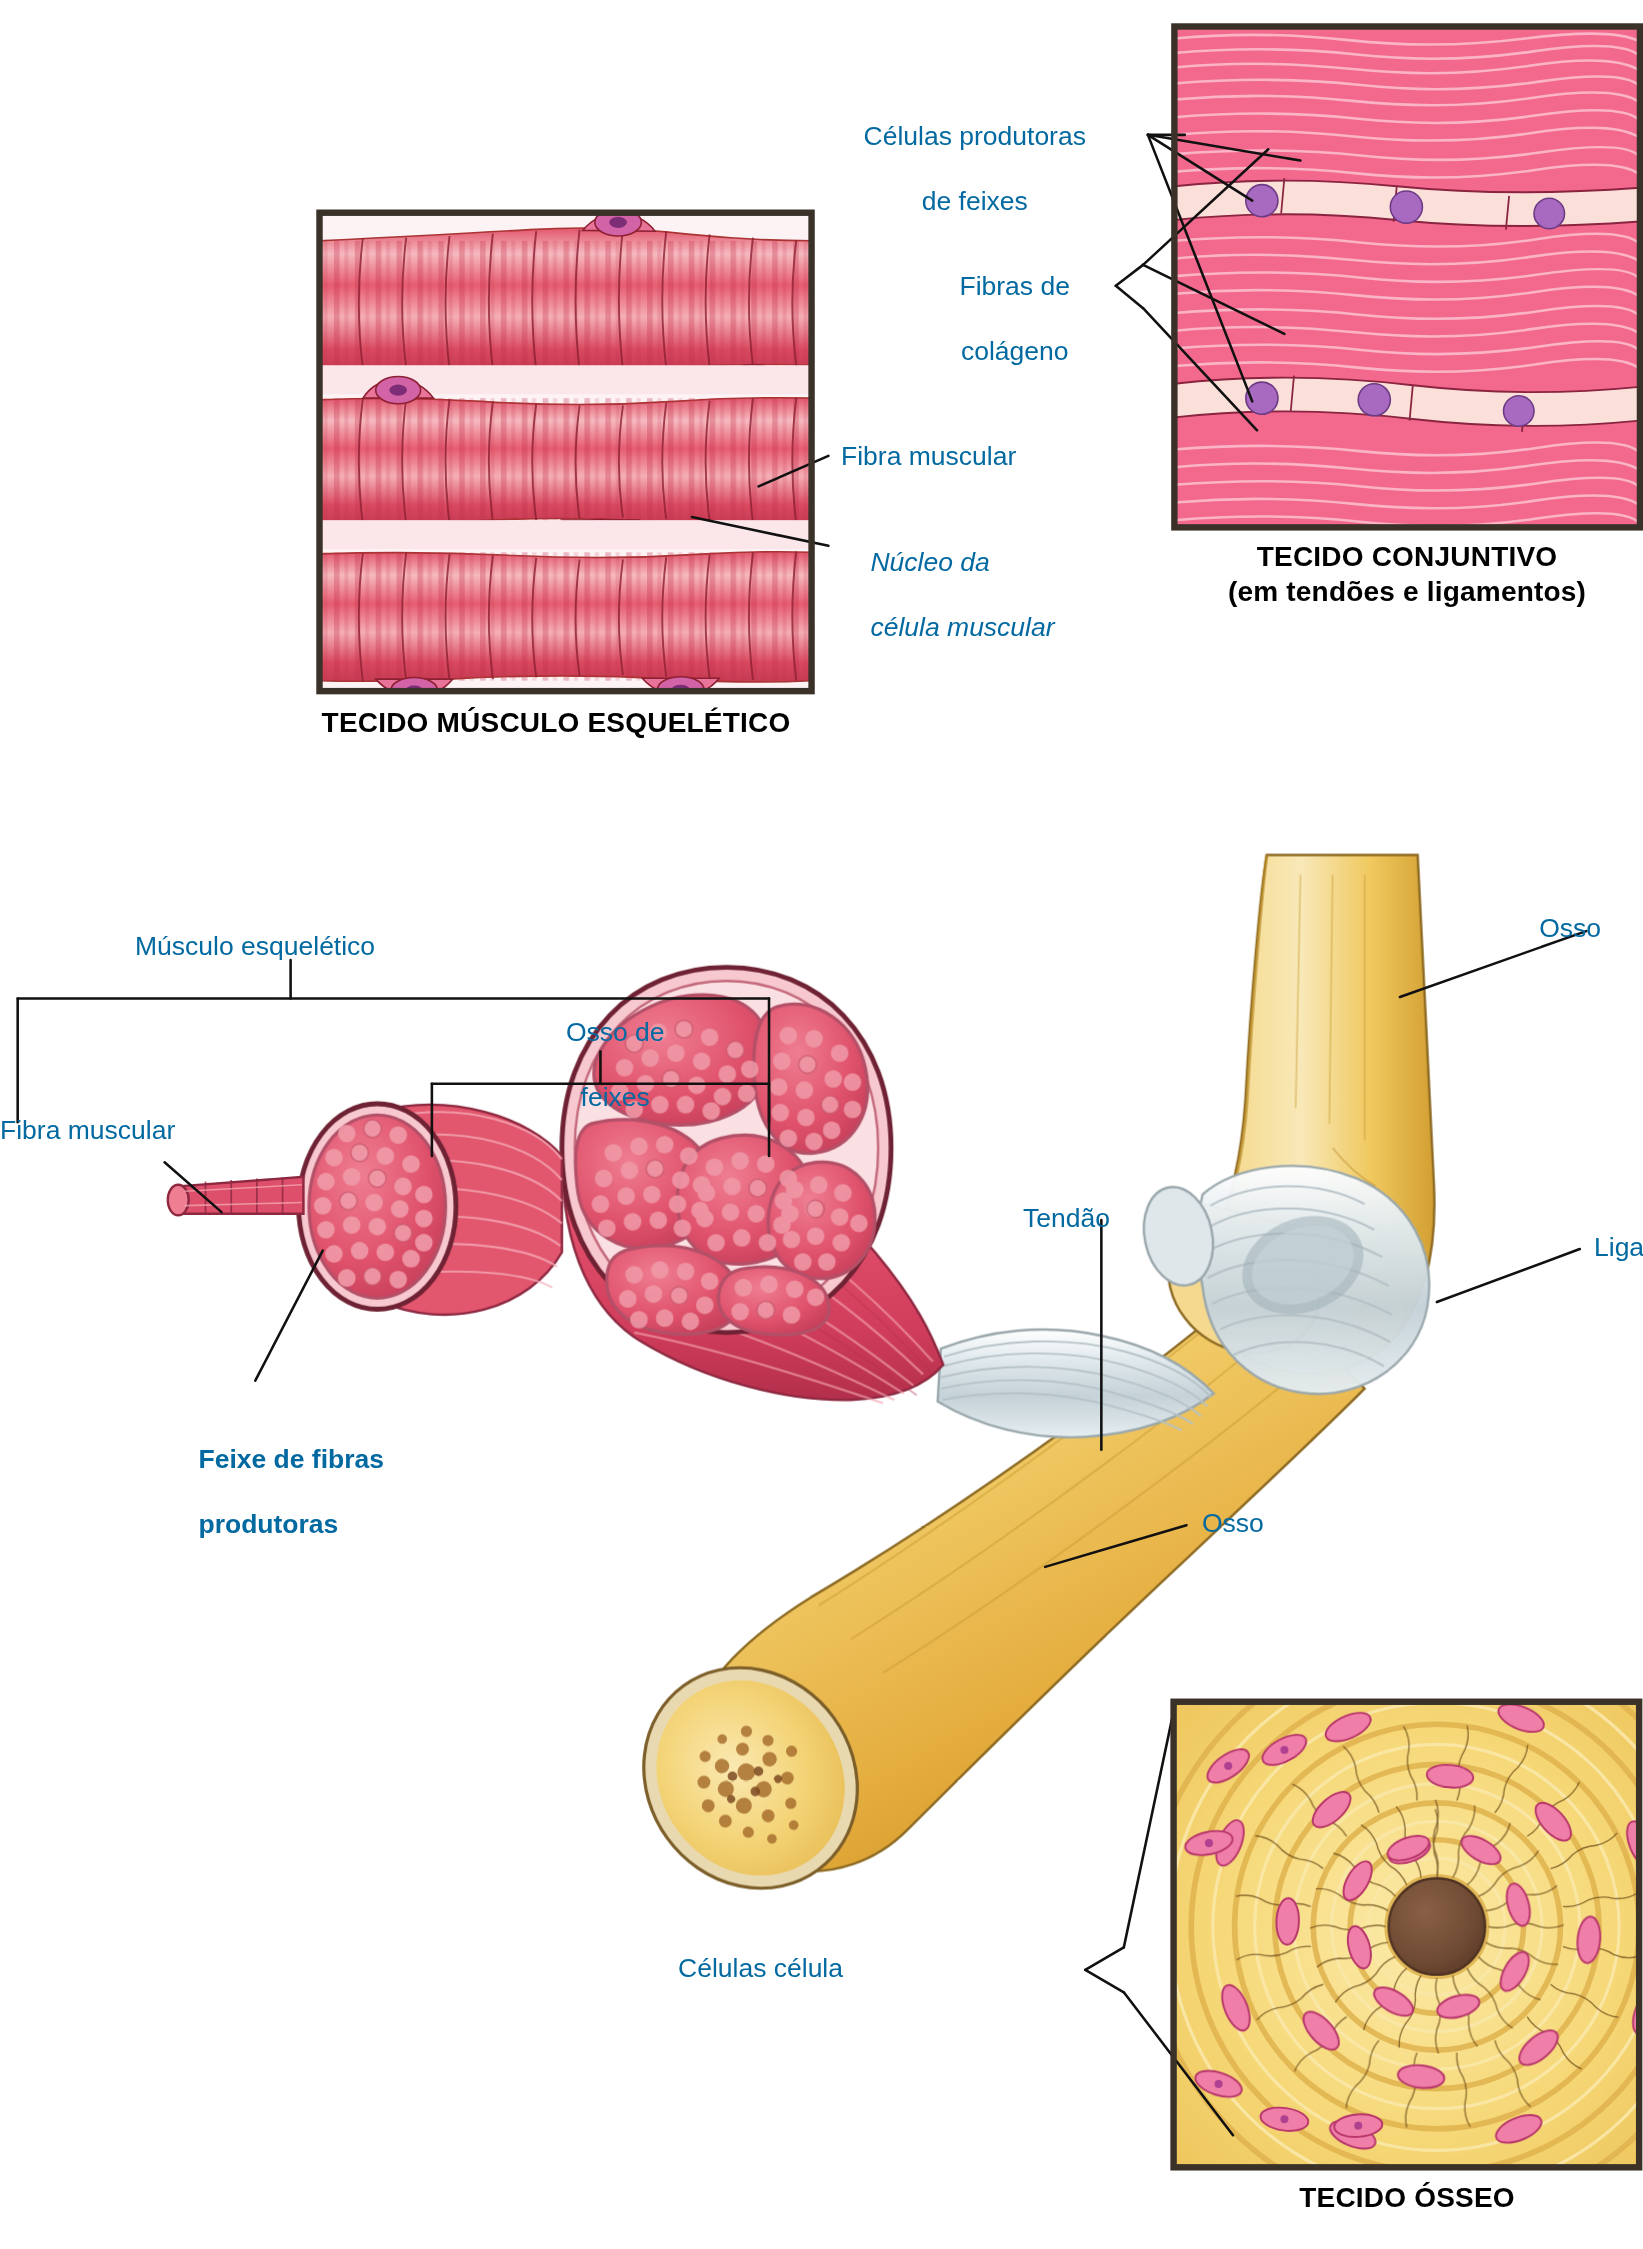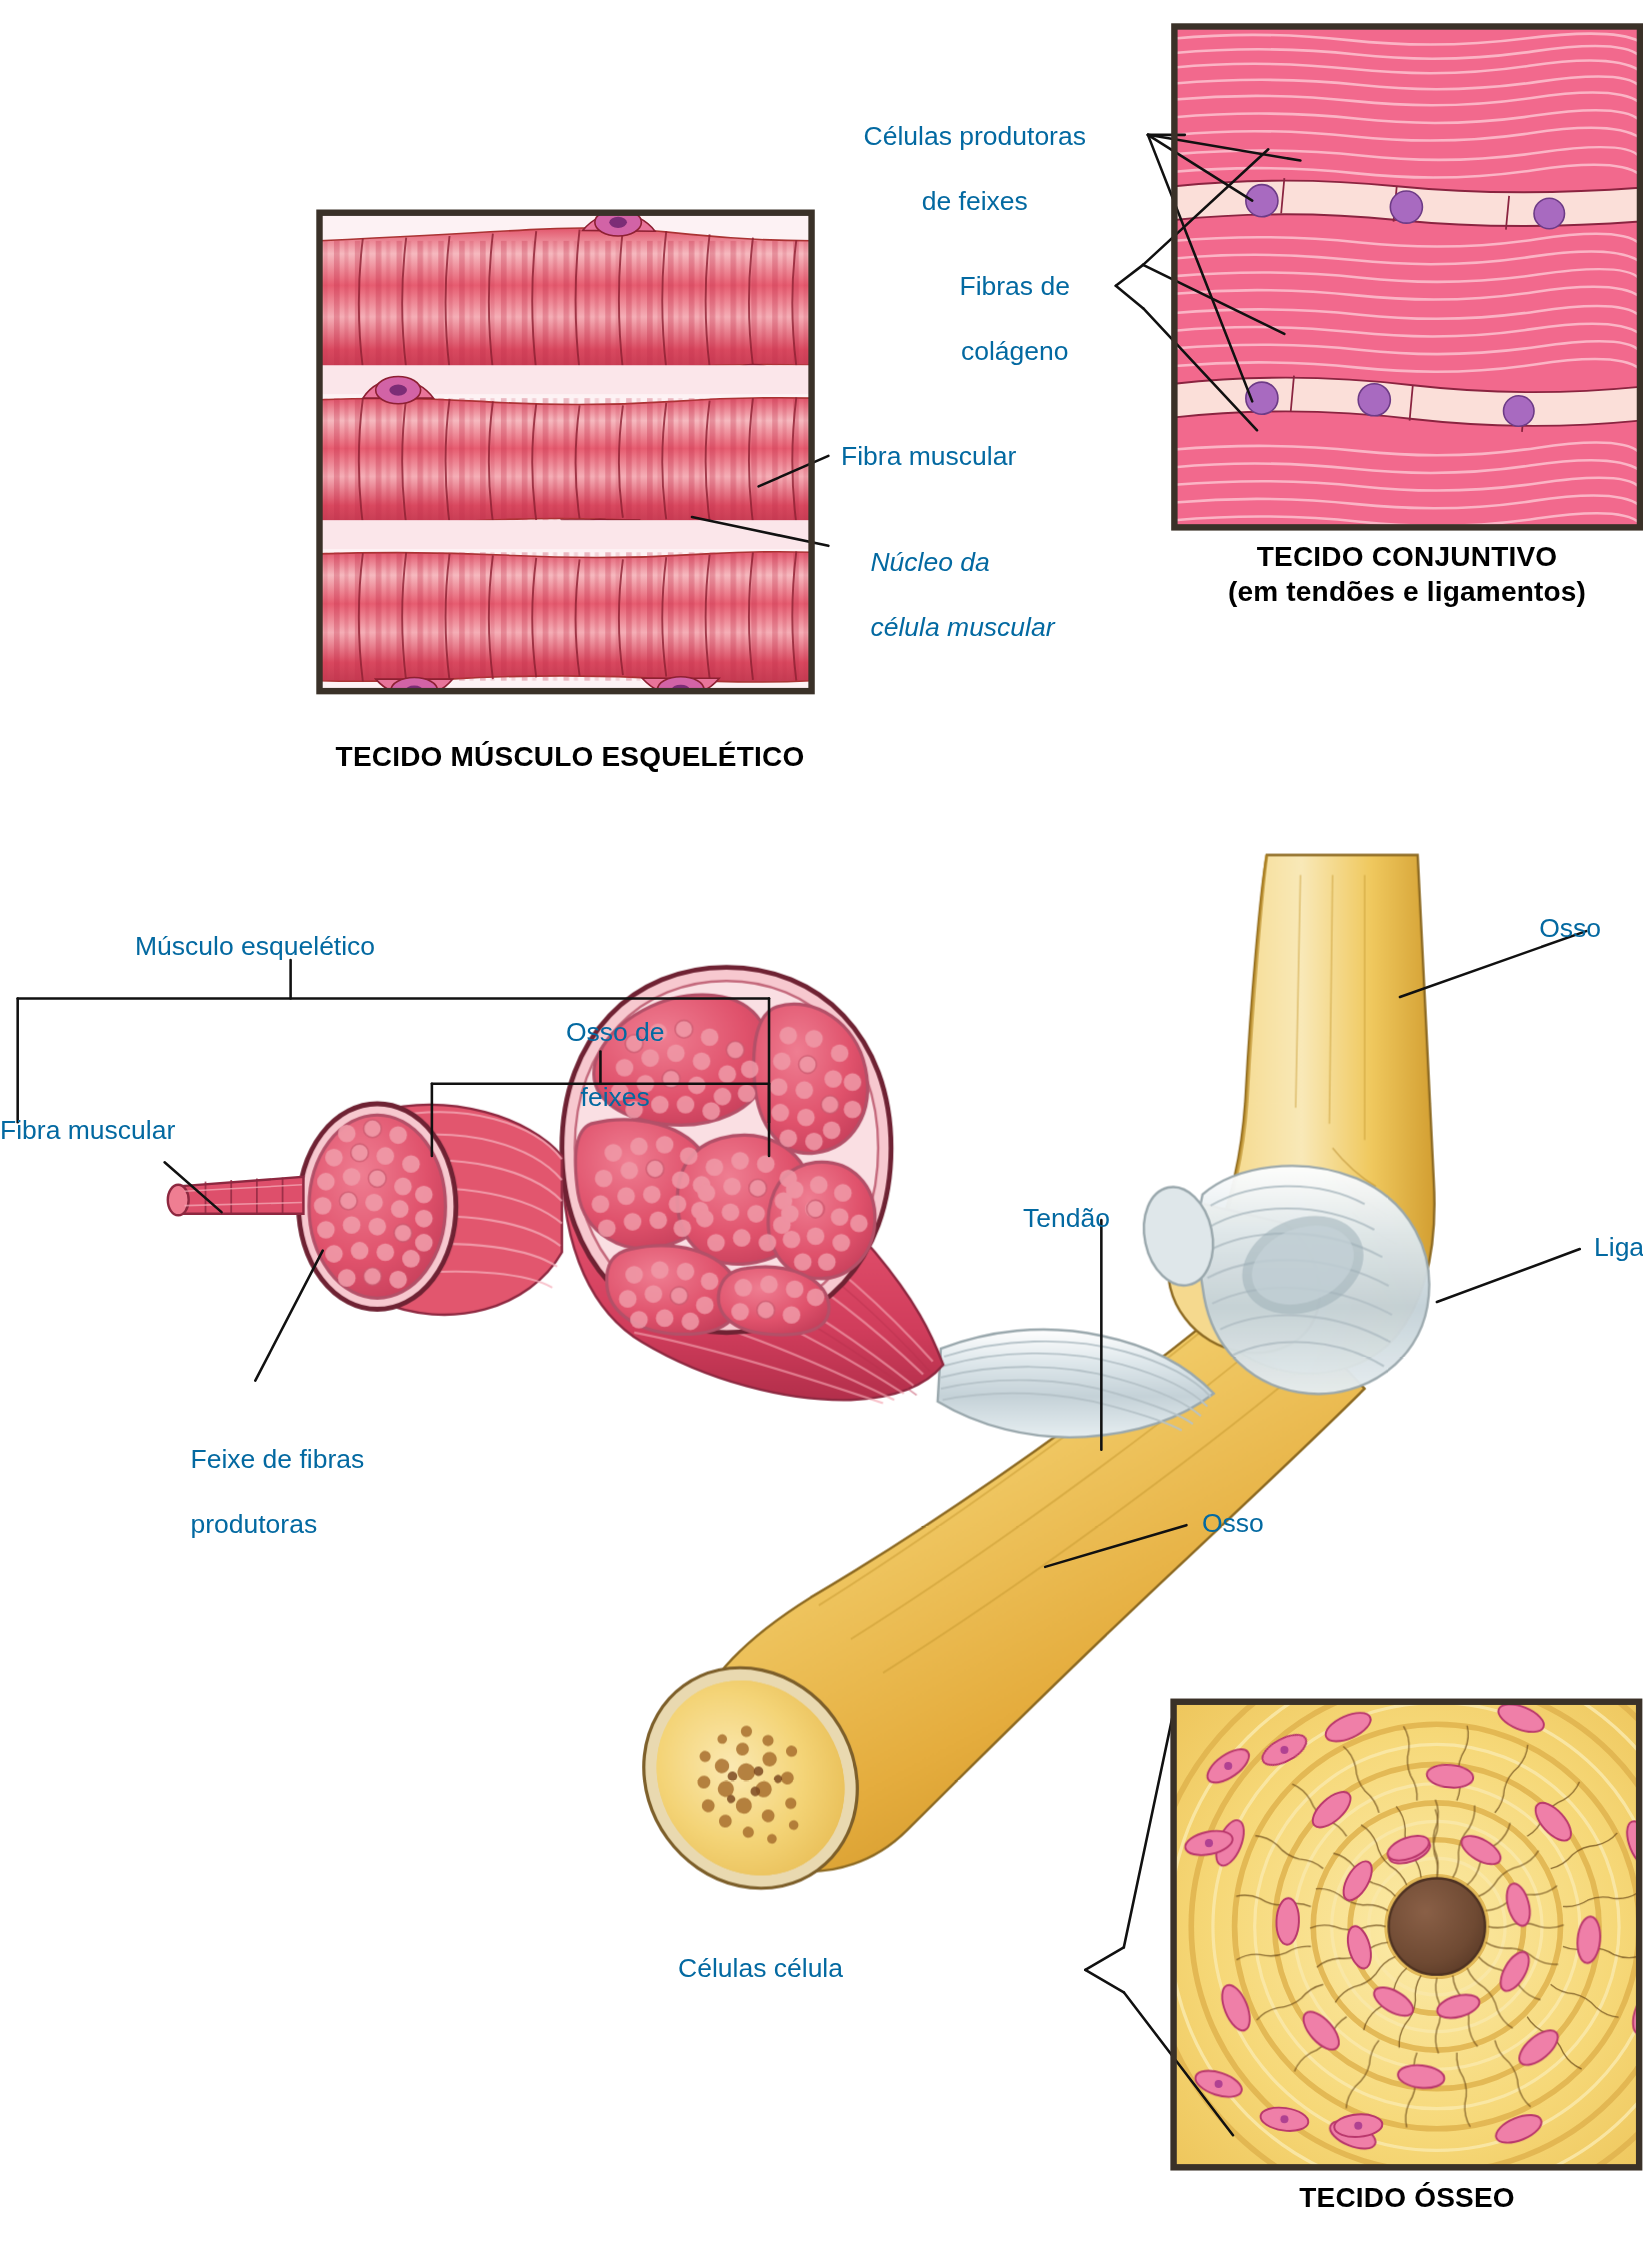--- a/index.html
+++ b/index.html
@@ -886,21 +886,21 @@
       <path d="M1400 2482 L1536 2660"></path>
     </g>
 
     <g fill="none" stroke="#3a3128" stroke-width="8">
       <rect x="398" y="265" width="613" height="596"></rect>
       <rect x="1463" y="33" width="580" height="624"></rect>
       <rect x="1462" y="2120" width="580" height="580"></rect>
     </g>
   </svg>
 
-  <div class="cap" style="left:201px;top:705px;width:738px;margin-top:34px;">TECIDO MÚSCULO ESQUELÉTICO</div>
+  <div class="cap" style="left:187px;top:705px;width:738px;">TECIDO MÚSCULO ESQUELÉTICO</div>
   <div class="lbl" style="left:841px;top:440px;">Fibra muscular</div>
   <div class="lbl" style="left:841px;top:514px;font-style:italic;">
     <span>Núcleo da</span><br>
     <span>célula muscular</span>
   </div>
 
   <div class="lbl c" style="left:772px;top:88px;width:376px;">
     <span>Células produtoras</span><br>
     <span>de feixes</span>
   </div>
@@ -912,21 +912,21 @@
     <span>TECIDO CONJUNTIVO</span><br>
     <span>(em tendões e ligamentos)</span>
   </div>
 
   <div class="lbl" style="left:135px;top:930px;">Músculo esquelético</div>
   <div class="lbl c" style="left:498px;top:984px;width:205px;">
     <span>Osso de</span><br>
     <span>feixes</span>
   </div>
   <div class="lbl" style="left:0px;top:1114px;">Fibra muscular</div>
-  <div class="lbl" style="left:161px;top:1411px;">
+  <div class="lbl" style="left:169px;top:1411px;font-weight:bold;">
     <span>Feixe de fibras</span><br>
     <span>produtoras</span>
   </div>
   <div class="lbl" style="left:1601px;top:912px;transform:translateX(-100%);">Osso</div>
   <div class="lbl" style="left:1023px;top:1202px;">Tendão</div>
   <div class="lbl" style="left:1594px;top:1231px;">Ligamento</div>
   <div class="lbl" style="left:1202px;top:1507px;">Osso</div>
 
   <div class="lbl" style="left:843px;top:1952px;transform:translateX(-100%);">Células célula</div>
   <div class="cap" style="left:1166px;top:2180px;width:482px;">TECIDO ÓSSEO</div>

